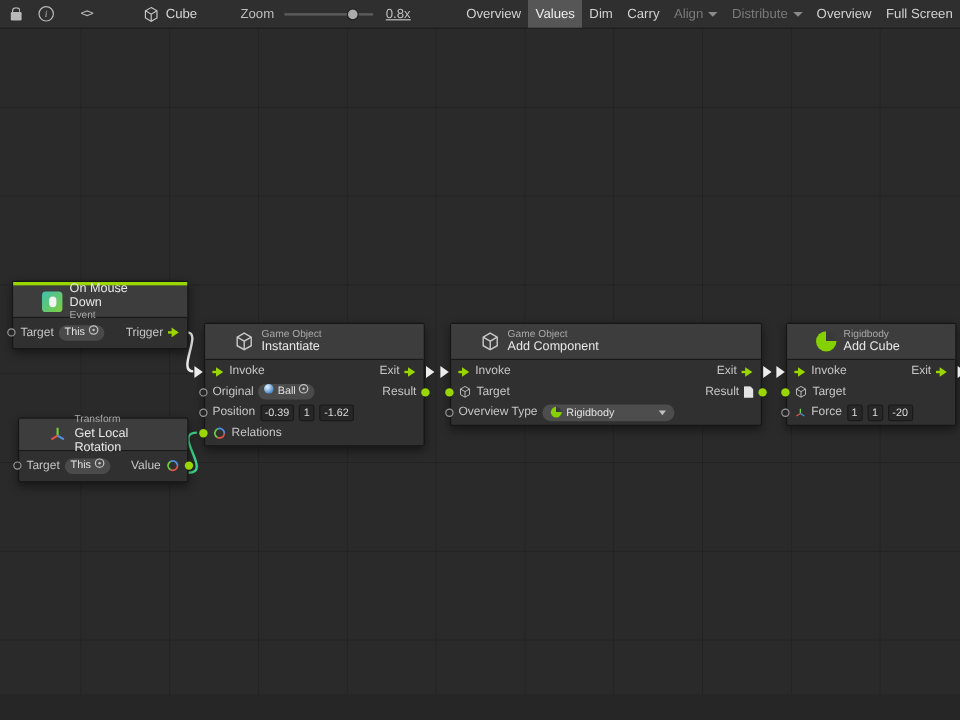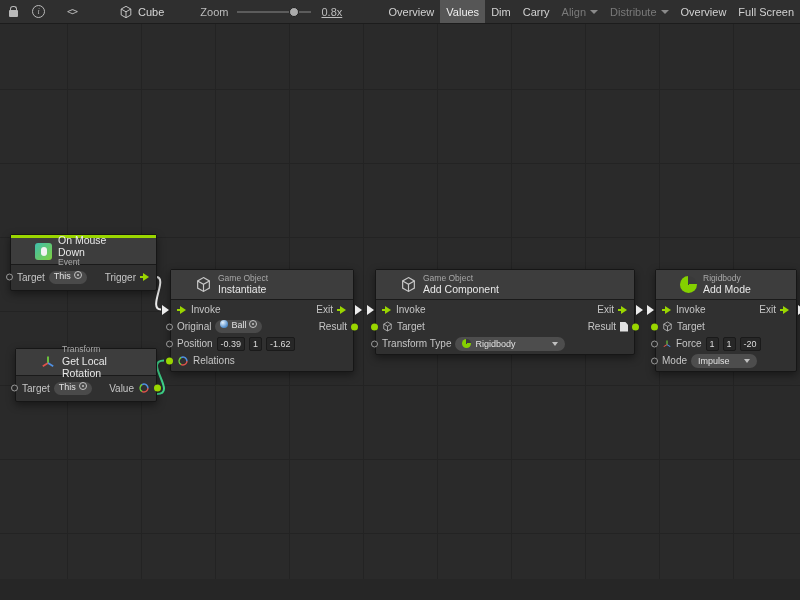--- a/index.html
+++ b/index.html
@@ -294,35 +294,35 @@
               <use href="#cube"></use>
             </svg>
           <span class="lbl">Target</span>
           <span class="spacer"></span>
           <span class="lbl">Result</span>
           <span class="doc"></span>
           <span class="gdot dot-out"></span>
         </div>
         <div class="row r17">
           <span class="pcirc"></span>
-          <span class="lbl">Transform Type</span>
+          <span class="lbl">Overview Type</span>
           <span class="dd" style="width:96px;">
             <span class="rb sm"></span>
             <span>Rigidbody</span>
           </span>
         </div>
       </div>
     </div>
 
     <div class="node" style="left:655px;top:245px;width:140px;">
       <div class="nhead h-lg">
         <span class="rb lg"></span>
         <span class="ht">
           <span class="t-small">Rigidbody</span>
-          <span class="t-big">Add Mode</span>
+          <span class="t-big">Add Cube</span>
         </span>
       </div>
       <div class="nbody">
         <div class="row r17">
           <span class="tri tri-in"></span>
           <span class="farrow"></span>
           <span class="lbl">Invoke</span>
           <span class="spacer"></span>
           <span class="lbl">Exit</span>
           <span class="farrow"></span>
@@ -338,24 +338,17 @@
         <div class="row r17">
           <span class="pcirc"></span>
           <svg class="ic" width="10" height="10">
               <use href="#axes"></use>
             </svg>
           <span class="lbl">Force</span>
           <span class="vfield">1</span>
           <span class="vfield">1</span>
           <span class="vfield">-20</span>
         </div>
-        <div class="row r17">
-          <span class="pcirc"></span>
-          <span class="lbl">Mode</span>
-          <span class="dd" style="width:52px;">
-            <span>Impulse</span>
-          </span>
-        </div>
       </div>
     </div>
 
   </div>
 </div>
 
 </body></html>

